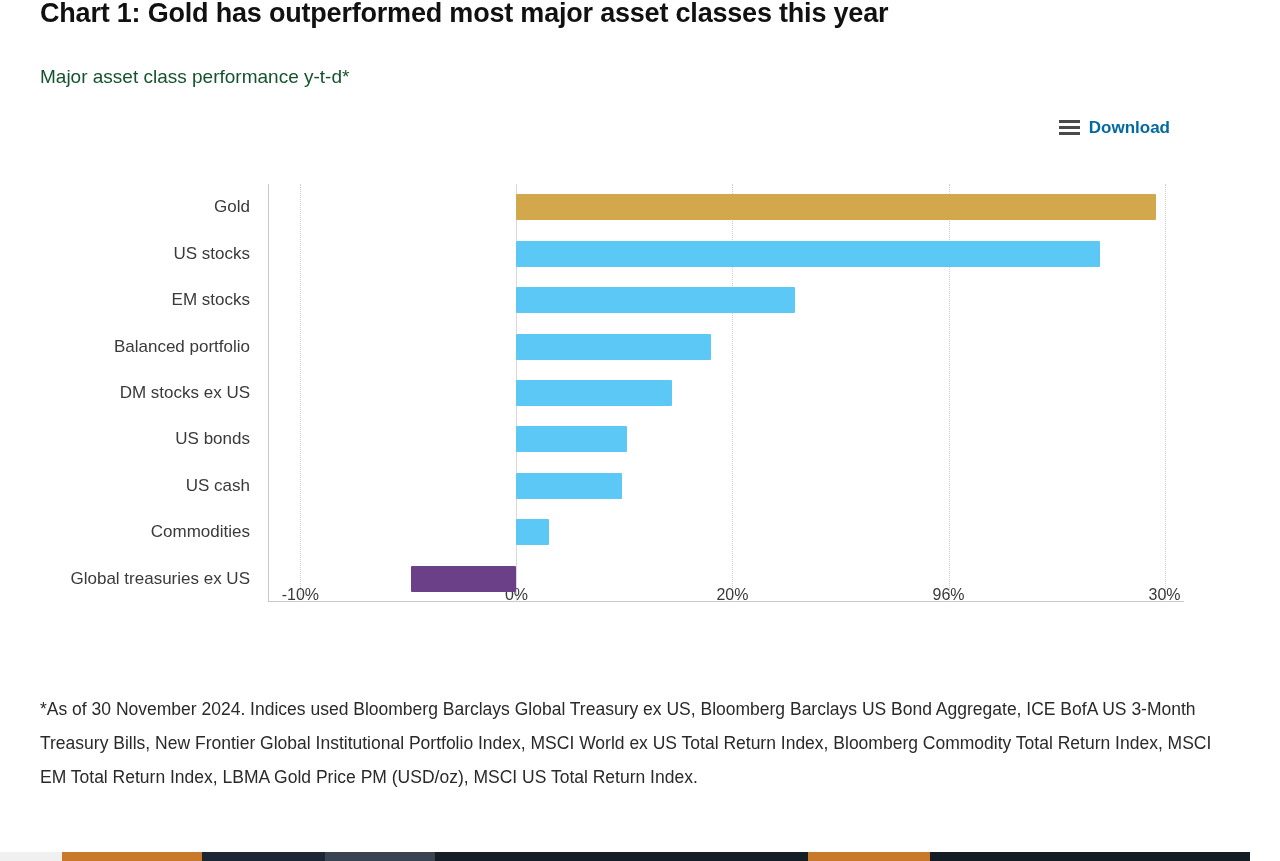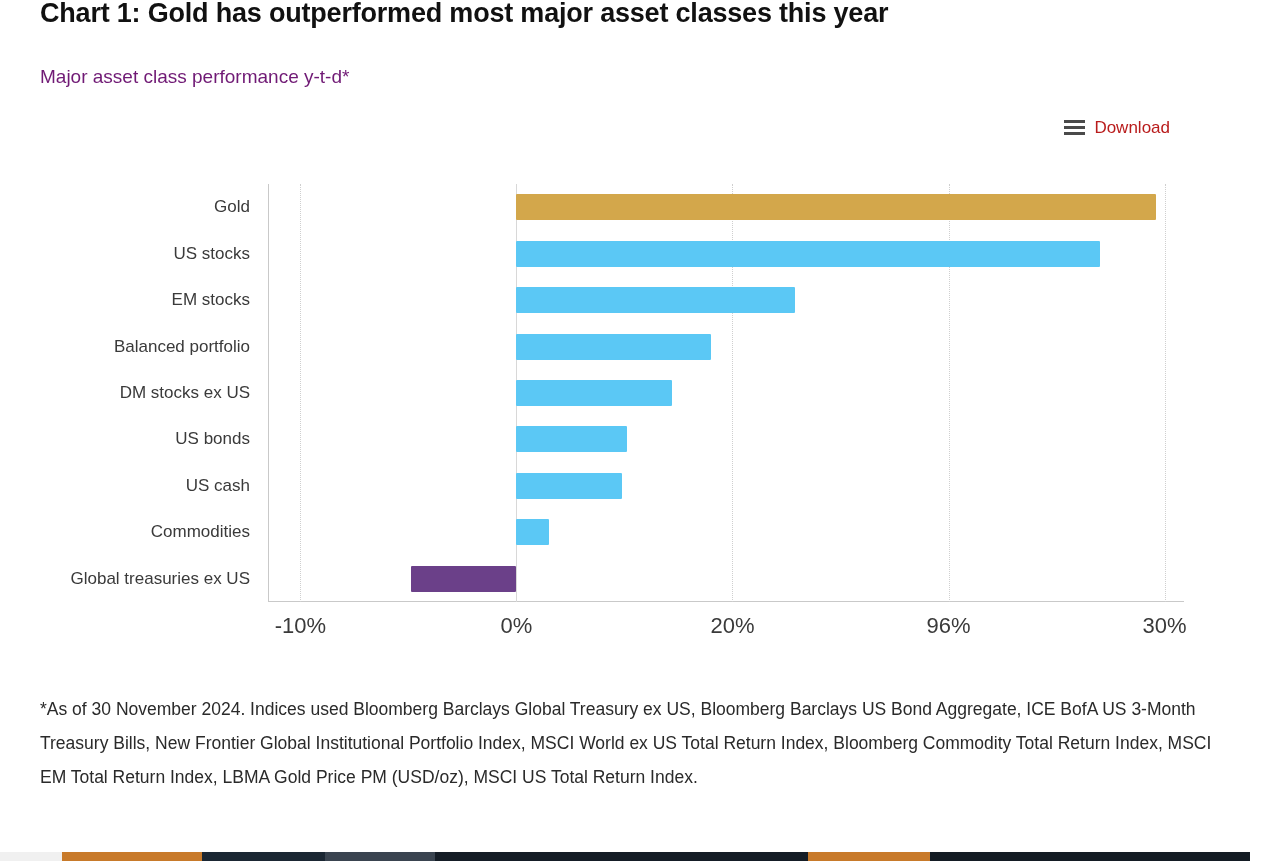--- a/index.html
+++ b/index.html
@@ -26,21 +26,21 @@
     letter-spacing: -0.2px;
     color: #111111;
     white-space: nowrap;
   }
   #chart-subtitle {
     position: absolute;
     left: 40px;
     top: 66px;
     font-size: 19px;
     font-weight: normal;
-    color: #701a75;
+    color: #14532d;
     white-space: nowrap;
   }
 
   
   #download-control {
     position: absolute;
     right: 110px;
     top: 118px;
     display: flex;
     align-items: center;
@@ -61,21 +61,22 @@
     height: 3px;
     background: #4a4a4a;
     border-radius: 0;
     display: block;
   }
   #download-control .hamburger i:nth-child(1) { top: 0px; }
   #download-control .hamburger i:nth-child(2) { top: 6px; }
   #download-control .hamburger i:nth-child(3) { top: 12px; }
   #download-label {
     font-size: 17px;
-    color: #b91c1c;
+    color: #0369a1;
+    font-weight: bold;
   }
 
   
   #plot-wrap {
     position: absolute;
     left: 0;
     top: 180px;
     width: 1280px;
     height: 470px;
   }
@@ -95,22 +96,22 @@
     bottom: 0;
     width: 1px;
     border-left: 1px dotted #cfcfcf;
   }
   .gridline.solid-zero {
     border-left: 1px solid #d8d8d8;
   }
 
   .axis-tick-label {
     position: absolute;
-    top: 433px;
-    font-size: 22px;
+    top: 406px;
+    font-size: 16px;
     color: #3a3a3a;
     transform: translateX(-50%);
     white-space: nowrap;
   }
 
   .cat-label {
     position: absolute;
     right: 1030px;
     font-size: 17px;
     color: #3a3a3a;

